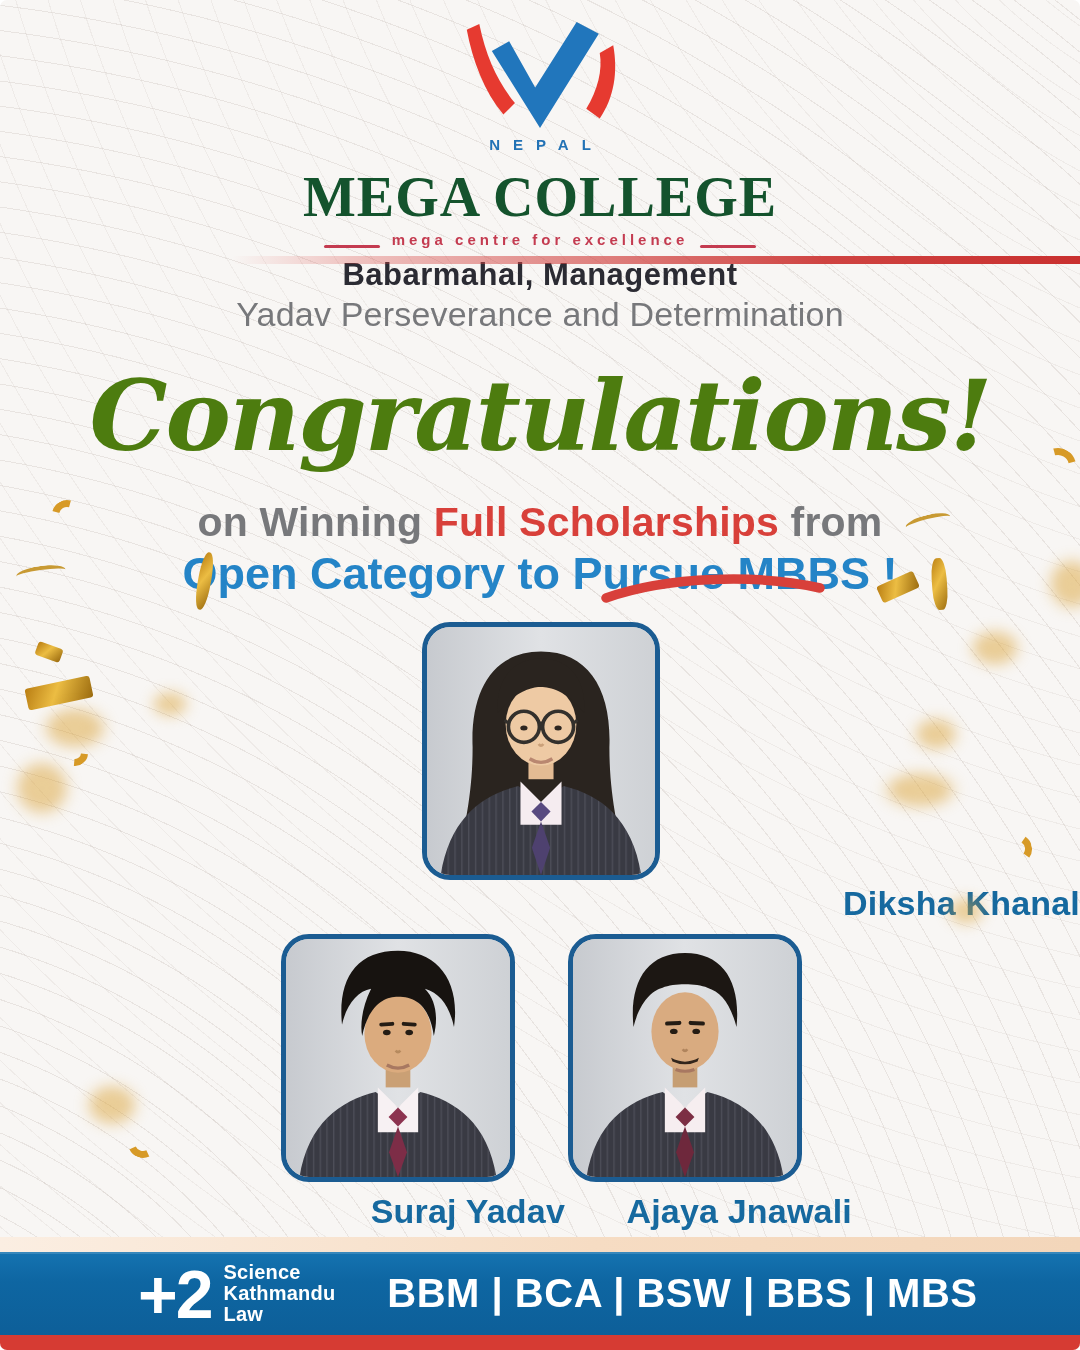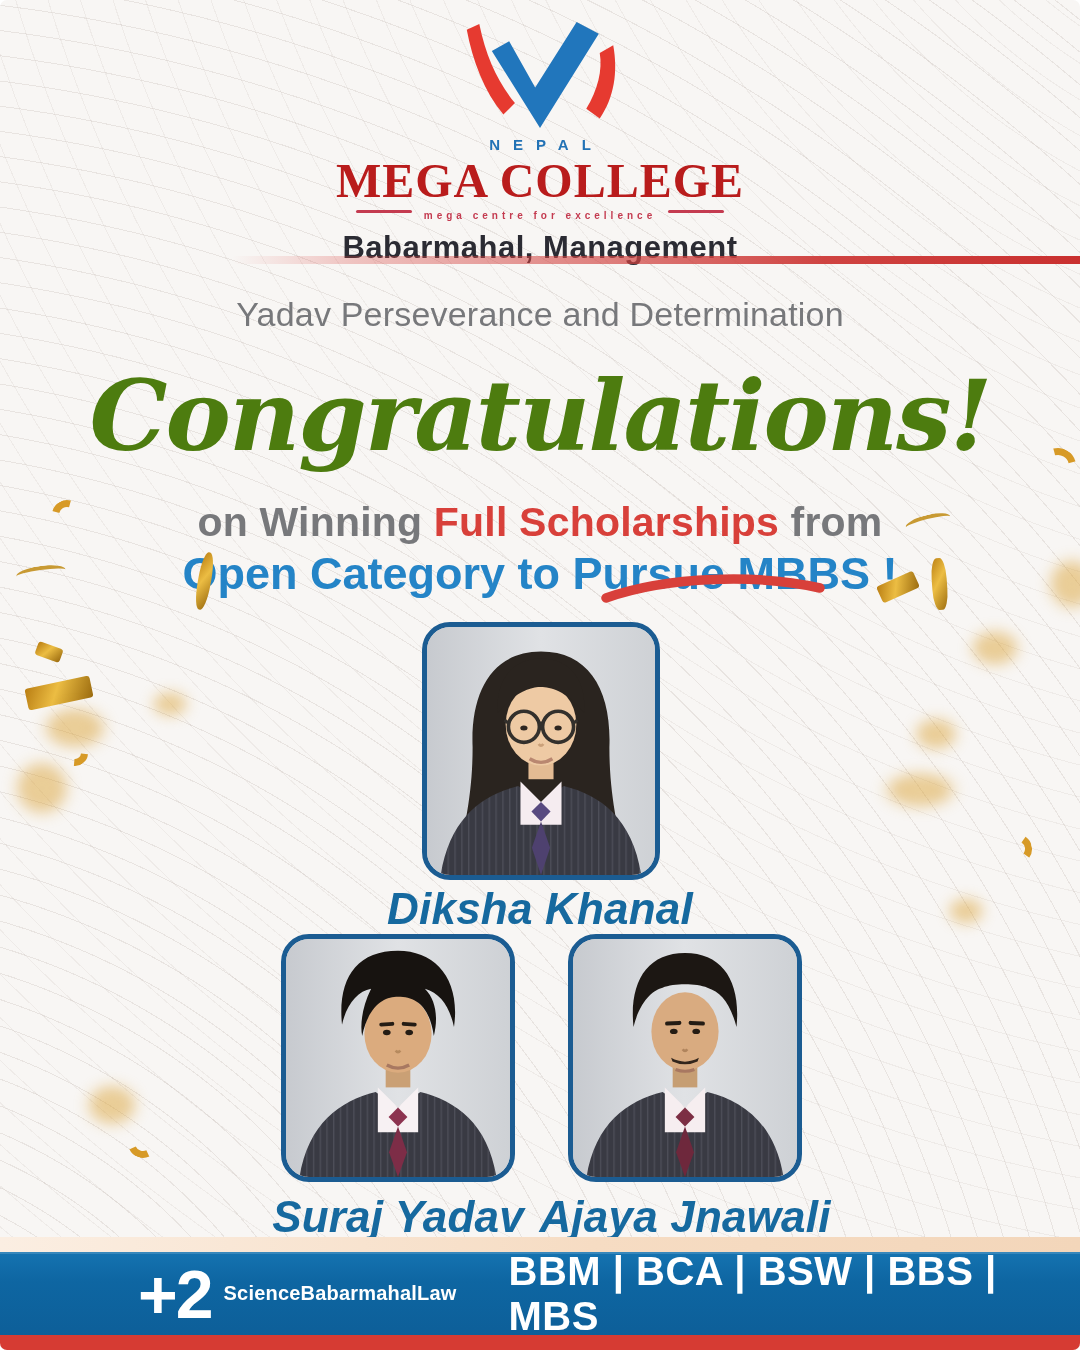--- a/index.html
+++ b/index.html
@@ -8,23 +8,23 @@
   .poster::before{content:"";position:absolute;inset:0;z-index:0;
     background-image:
       repeating-radial-gradient(circle at -18% 118%, rgba(196,186,180,0) 0 24px, rgba(196,186,180,.30) 24px 25px),
       repeating-radial-gradient(circle at 128% -30%, rgba(200,190,184,0) 0 30px, rgba(200,190,184,.20) 30px 31px);}
   .layer{position:absolute;inset:0;z-index:1;}
 
   
   .logo-block{position:absolute;top:20px;left:0;width:100%;text-align:center;}
   .logo-mark{display:block;margin:0 auto;}
   .brand-country{font-size:15px;font-weight:700;letter-spacing:13px;color:#2272b5;margin-top:2px;text-indent:13px;}
-  .brand-name{font-family:"Liberation Serif", serif;font-size:48px;font-weight:600;color:#b91c1c;letter-spacing:1px;margin-top:0px;}
-  .brand-tagline{display:flex;align-items:flex-start;justify-content:center;gap:12px;margin-top:2px;
-    color:#c43b50;font-size:10px;font-weight:700;letter-spacing:4px;}
+  .brand-name{font-family:"Liberation Serif", serif;font-size:56px;font-weight:600;color:#14532d;letter-spacing:1px;margin-top:12px;}
+  .brand-tagline{display:flex;align-items:flex-end;justify-content:center;gap:12px;margin-top:2px;
+    color:#c43b50;font-size:15px;font-weight:700;letter-spacing:4px;}
   .brand-tagline::before,.brand-tagline::after{content:"";width:56px;height:3px;background:#c43b50;border-radius:2px;}
   .location-text{margin-top:9px;font-size:31px;font-weight:800;color:#2b2b33;letter-spacing:.5px;}
 
   .divider-line{position:absolute;top:256px;left:232px;right:0;height:8px;border-radius:4px 0 0 4px;
     background:linear-gradient(90deg, rgba(217,64,60,0) 0%, rgba(217,64,60,.28) 14%, #cf4341 70%, #c9302f 100%);}
 
   
   .intro-text{position:absolute;top:291px;left:0;width:100%;text-align:center;
     color:#77787b;font-size:34px;line-height:47px;font-weight:500;letter-spacing:.2px;}
   .headline{position:absolute;top:358px;left:0;width:100%;text-align:center;
@@ -37,36 +37,36 @@
     font-size:45px;font-weight:800;color:#2484c7;letter-spacing:0px;}
   .underline-swoosh{position:absolute;left:598px;top:568px;}
 
   
   .student-card{position:absolute;border:5px solid #1b5c92;border-radius:28px;overflow:hidden;
     background:#d6d8da;box-sizing:border-box;}
   .student-card svg{display:block;width:100%;height:100%;}
   .card-1{left:422px;top:622px;width:238px;height:258px;}
   .card-2{left:281px;top:934px;width:234px;height:248px;}
   .card-3{left:568px;top:934px;width:234px;height:248px;}
-  .student-name{position:absolute;text-align:center;color:#16699f;font-weight:800;
-    font-size:44px;letter-spacing:.2px;font-style:italic;}
+  .student-name{position:absolute;text-align:right;color:#16699f;font-weight:800;
+    font-size:34px;letter-spacing:.2px;}
   .name-1{left:0;width:100%;top:884px;}
   .name-2{left:231px;width:334px;top:1192px;}
   .name-3{left:518px;width:334px;top:1192px;}
 
   
   .footer-peach{position:absolute;top:1237px;left:0;width:100%;height:16px;
     background:linear-gradient(90deg,#fbeee2 0%,#f6dcc3 55%,#f3d6ba 100%);}
   .footer-bar{position:absolute;top:1252px;left:0;width:100%;height:83px;
     background:linear-gradient(180deg,#1573b1 0%,#0e66a2 35%,#0d5f99 100%);
     box-shadow:inset 0 2px 0 rgba(255,255,255,.15);
     display:flex;align-items:center;box-sizing:border-box;padding-left:138px;gap:52px;color:#fff;}
   .plus2-group{display:flex;align-items:center;gap:12px;}
   .plus2-badge{font-size:68px;font-weight:800;line-height:1;letter-spacing:-2px;}
-  .streams-list{display:flex;font-size:20px;font-weight:700;line-height:21px;letter-spacing:.2px;}
+  .streams-list{display:flex;flex-direction:column;font-size:20px;font-weight:700;line-height:21px;letter-spacing:.2px;}
   .courses-list{font-size:40px;font-weight:800;letter-spacing:.5px;}
   .red-strip{position:absolute;top:1335px;left:0;width:100%;height:15px;background:#d63b33;}
 
   
   .cf{position:absolute;pointer-events:none;}
   .cf-rect{background:linear-gradient(120deg,#b97d12 0%,#ecbd43 45%,#9a6a0e 100%);border-radius:3px;}
   .cf-curl{border:7px solid transparent;border-top-color:#d79a27;border-radius:50%;box-sizing:border-box;}
   .cf-blob{background:radial-gradient(closest-side,#e0b04e,#d79a27 60%,rgba(215,154,39,0));
     filter:blur(7px);opacity:.5;border-radius:50%;}
   .cf-thin{border-top:4px solid #c89a33;border-radius:50%;box-sizing:border-box;}
@@ -208,21 +208,21 @@
     <span class="cf cf-blob" style="left:880px;top:770px;width:80px;height:40px"></span>
     <span class="cf cf-curl" style="left:1002px;top:834px;width:30px;height:30px;transform:rotate(80deg)"></span>
     <span class="cf cf-blob" style="left:946px;top:896px;width:40px;height:30px"></span>
 
     <div class="footer-peach"></div>
     <div class="footer-bar">
       <div class="plus2-group">
         <span class="plus2-badge">+2</span>
         <span class="streams-list">
           <span>Science</span>
-          <span>Babarmahal</span>
+          <span>Kathmandu</span>
           <span>Law</span>
         </span>
       </div>
       <div class="courses-list">BBM | BCA | BSW | BBS | MBS</div>
     </div>
     <div class="red-strip"></div>
 
   </div>
 </div>
 

